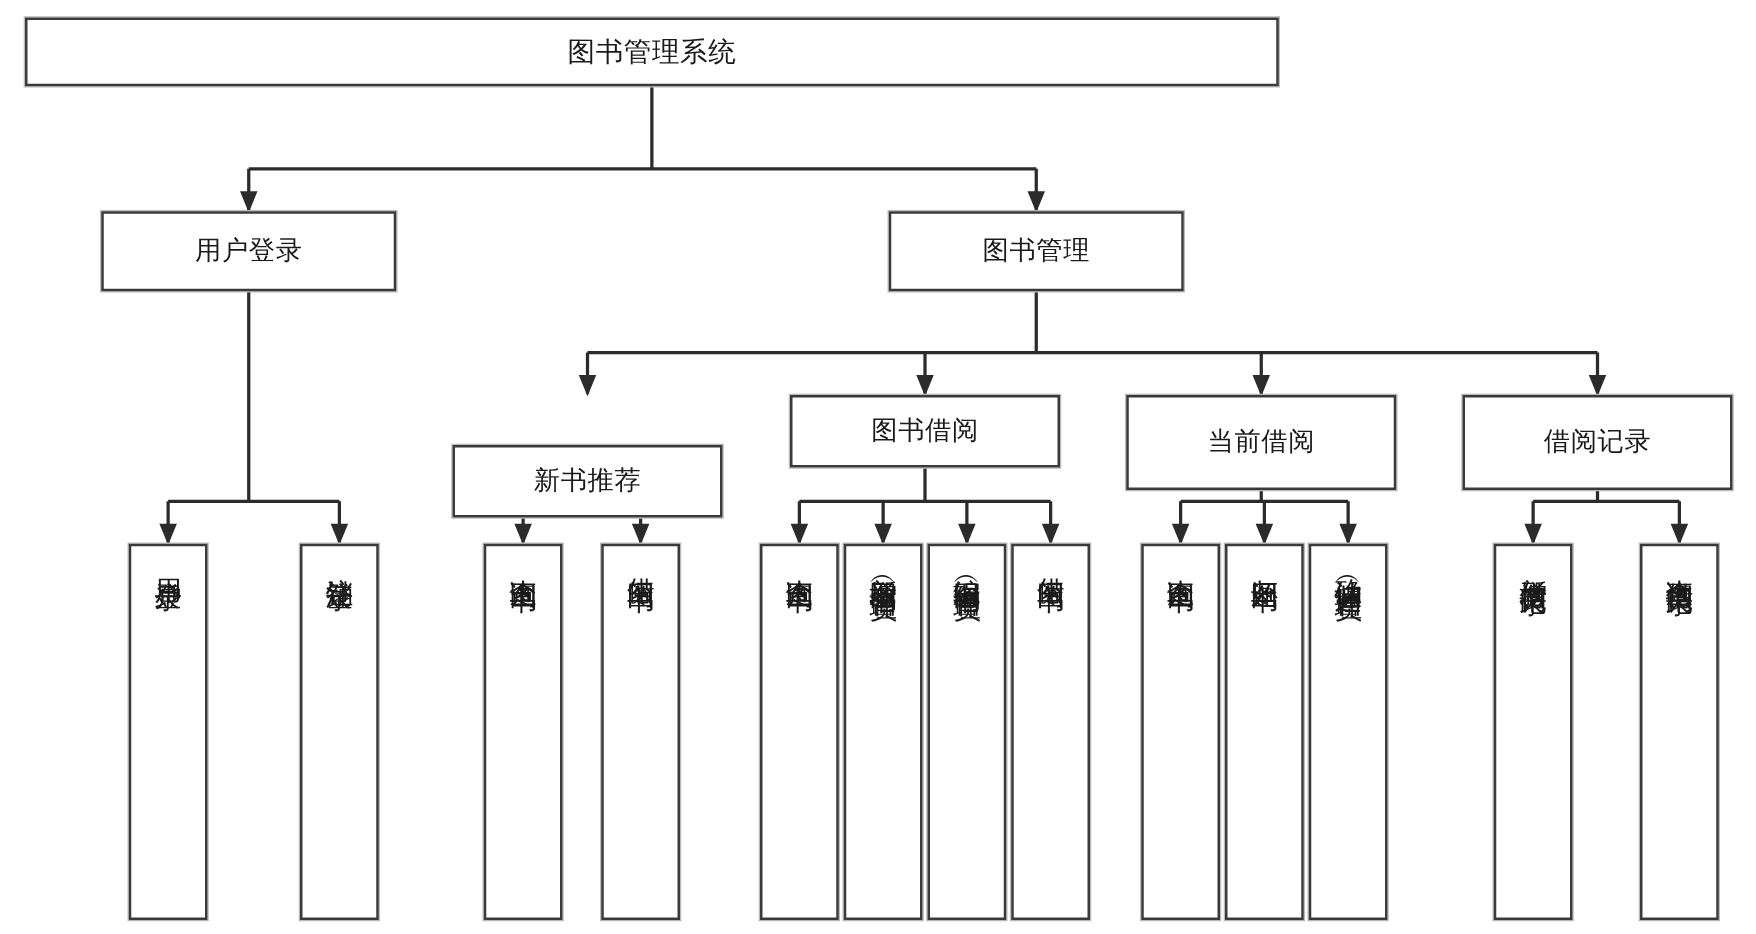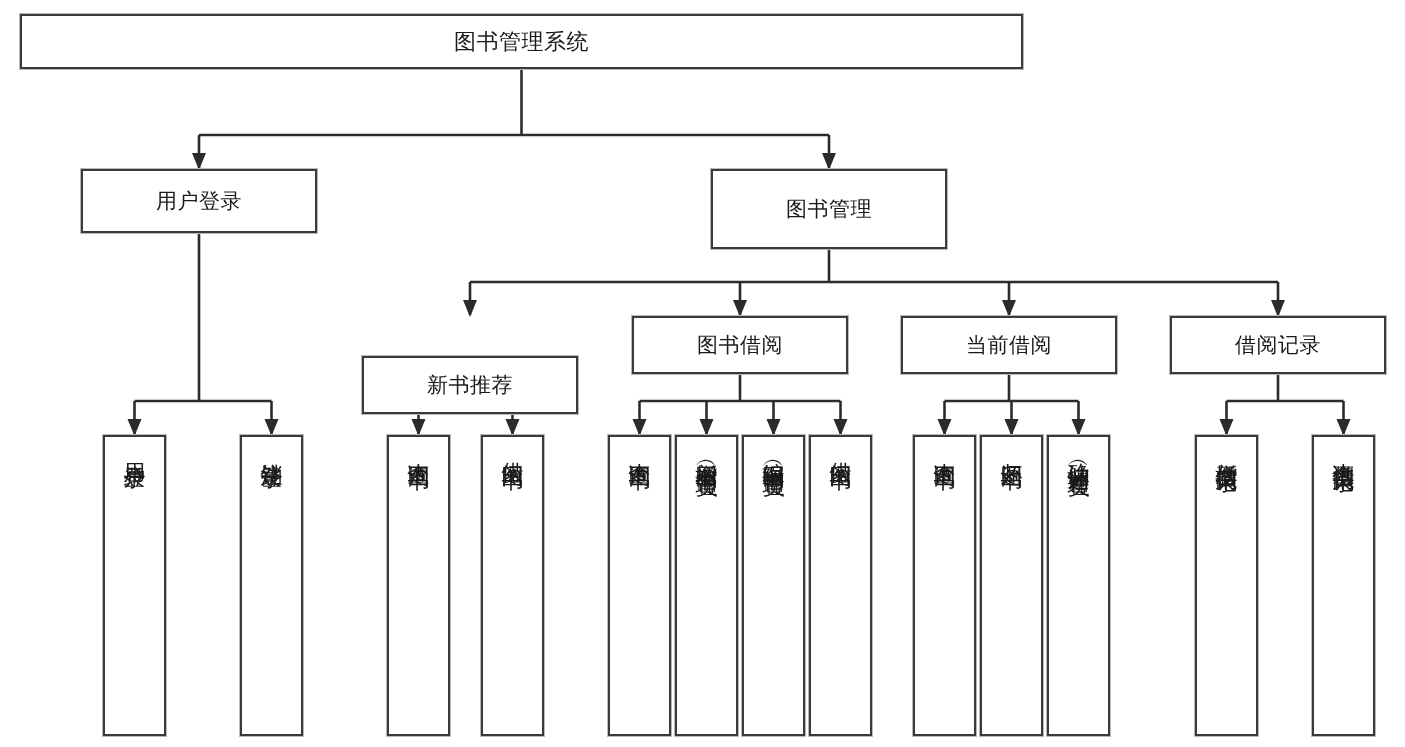--- a/index.html
+++ b/index.html
@@ -134,33 +134,33 @@
       <path d="M 1336.5 419 L 1350.5 419 L 1343.5 436 Z" fill="#2b2b2b"></path>
     </svg>
 
   <div id="nodes-layer">
       <div class="node horiz root" style="left: 20px; top: 14px; width: 1003px; height: 55px;">
         <span class="node-label">图书管理系统</span>
       </div>
       <div class="node horiz" style="left: 81px; top: 169px; width: 236px; height: 64px;">
         <span class="node-label">用户登录</span>
       </div>
-      <div class="node horiz" style="left: 711px; top: 169px; width: 236px; height: 80px;">
+      <div class="node horiz" style="left: 711px; top: 169px; width: 236px; height: 64px;">
         <span class="node-label">图书管理</span>
       </div>
       <div class="node horiz" style="left: 362px; top: 316px; width: 216px; height: 58px; margin-top: 40px;">
         <span class="node-label">新书推荐</span>
       </div>
       <div class="node horiz" style="left: 632px; top: 316px; width: 216px; height: 58px; text-align: center;">
         <span class="node-label">图书借阅</span>
       </div>
-      <div class="node horiz" style="left: 901px; top: 316px; width: 216px; height: 58px;">
+      <div class="node horiz" style="left: 901px; top: 316px; width: 216px; height: 76px;">
         <span class="node-label">当前借阅</span>
       </div>
-      <div class="node horiz" style="left: 1170px; top: 316px; width: 216px; height: 58px;">
+      <div class="node horiz" style="left: 1170px; top: 316px; width: 216px; height: 76px;">
         <span class="node-label">借阅记录</span>
       </div>
       <div class="node vert" style="left: 103px; top: 435px; width: 63px; height: 301px;">
         <span class="node-label">用户登录</span>
       </div>
       <div class="node vert" style="left: 240px; top: 435px; width: 63px; height: 301px;">
         <span class="node-label">注销登录</span>
       </div>
       <div class="node vert" style="left: 387px; top: 435px; width: 63px; height: 301px;">
         <span class="node-label">查询图书</span>

